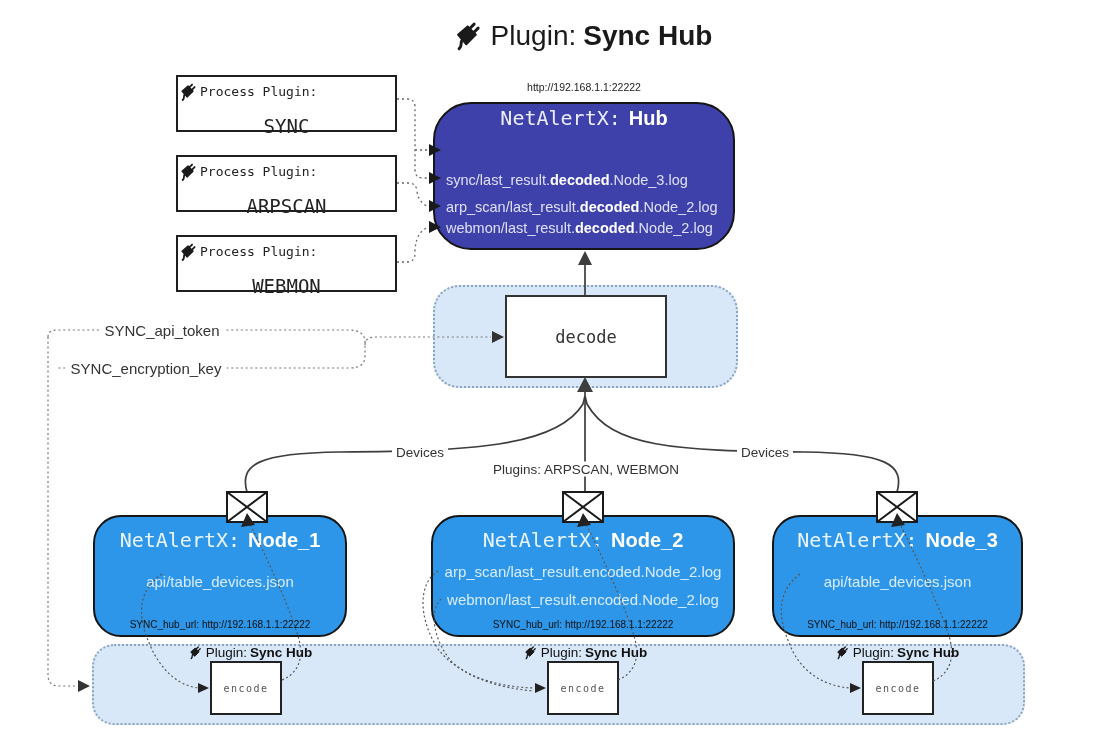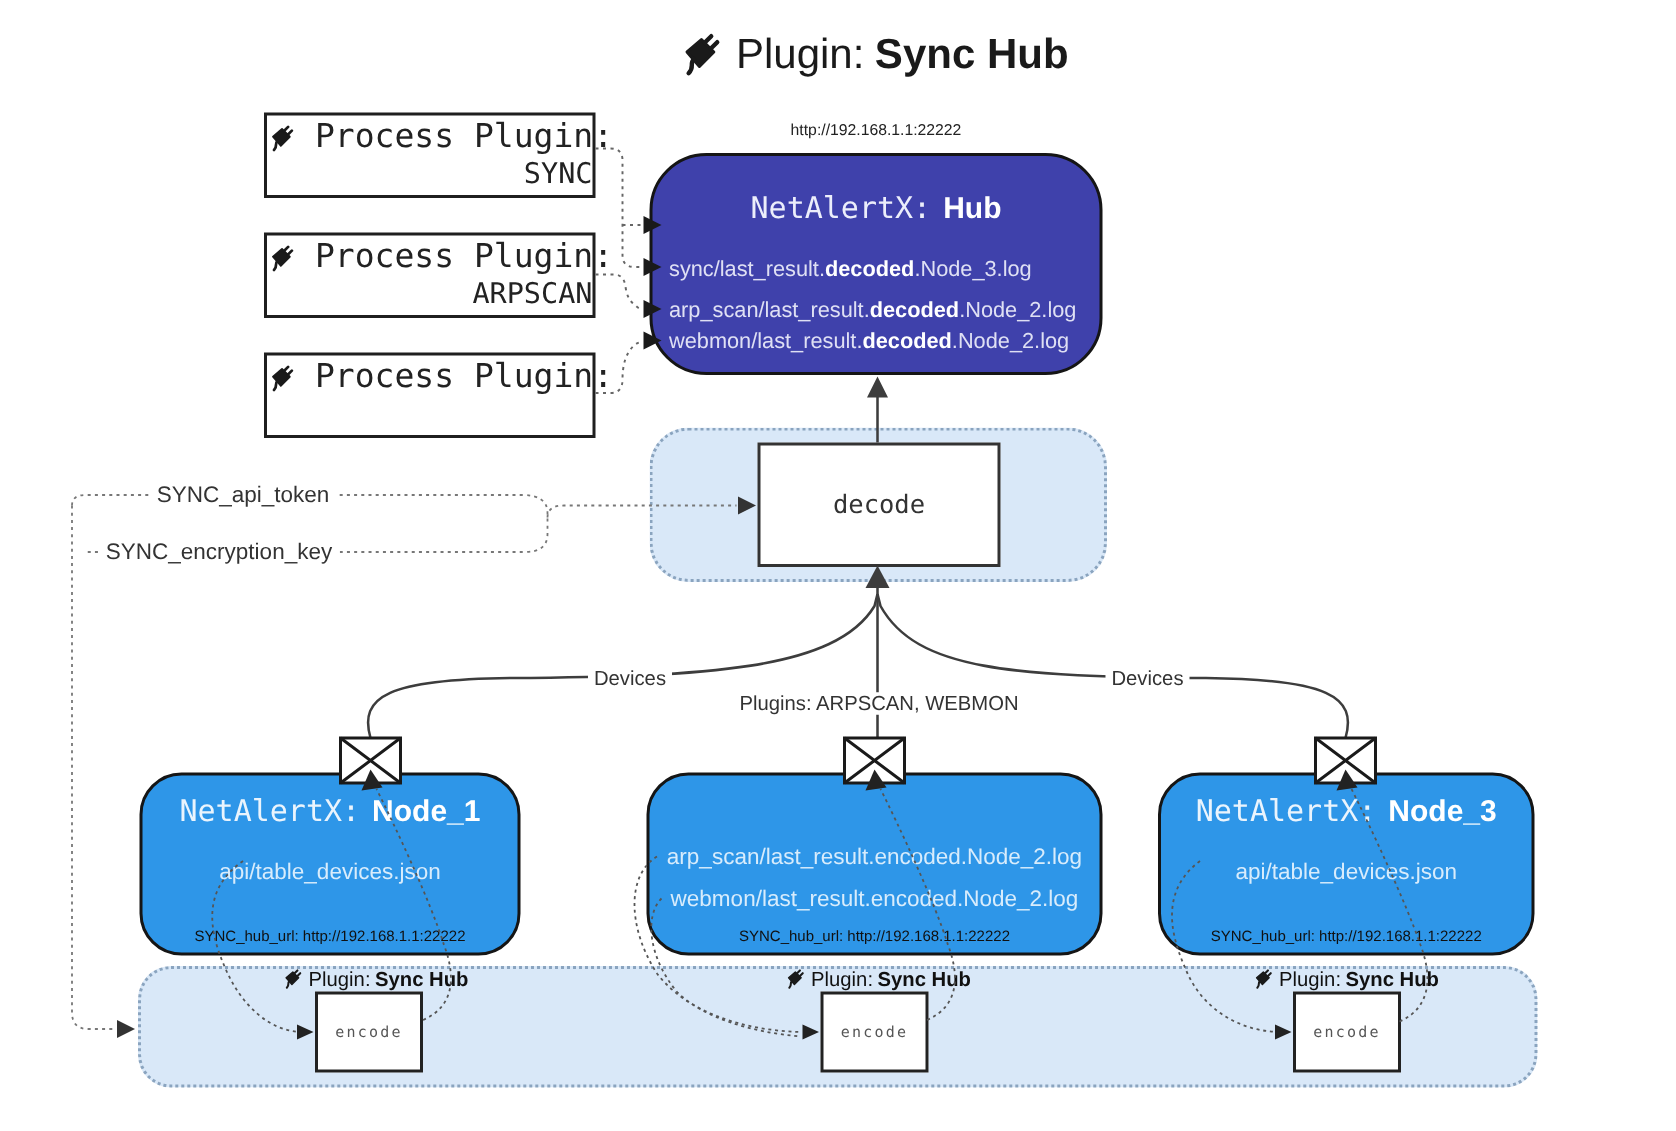--- a/index.html
+++ b/index.html
@@ -15,29 +15,29 @@
   .on-line{z-index:4;}
 
   
   .title-row{left:582px;top:20px;transform:translateX(-50%);display:flex;align-items:center;gap:7px;
              font-size:28px;color:#1a1a1a;white-space:nowrap;z-index:2;}
   .title-row .bold{font-weight:700;}
 
   
   .pbox{left:176px;width:221px;height:57px;background:#fff;border:2px solid #1f1f1f;
         box-sizing:border-box;z-index:2;color:#222;}
-  .pbox .l1{display:flex;align-items:center;justify-content:space-between;gap:12px;margin-top:2px;
-            font-size:22px;line-height:25px;white-space:nowrap;}
-  .pbox .l2{text-align:right;font-size:19px;line-height:25px;}
+  .pbox .l1{display:flex;align-items:center;justify-content:flex-start;gap:2px;margin-top:2px;
+            font-size:13px;line-height:25px;white-space:nowrap;}
+  .pbox .l2{text-align:center;font-size:19px;line-height:25px;margin-top:10px;}
 
   
   .hub-url{left:584px;top:81px;transform:translateX(-50%);font-size:10.5px;color:#222;z-index:2;white-space:nowrap;}
   .hub{left:433px;top:102px;width:302px;height:148px;background:var(--hub-fill,#3f41ab);
        border:2px solid #151515;border-radius:38px;box-sizing:border-box;z-index:2;}
-  .hub-title{position:absolute;left:0;right:0;top:22px;text-align:center;font-size:20px;white-space:nowrap;}
+  .hub-title{position:absolute;left:0;right:0;top:2px;text-align:center;font-size:20px;white-space:nowrap;}
   .hub-title .pre{color:#eceefb;}
   .hub-title .nm{font-weight:700;color:#fff;font-family:"Liberation Sans",sans-serif;margin-left:8px;}
   .hub-log{position:absolute;left:11px;font-size:14.5px;color:#dfe0f4;white-space:nowrap;}
   .hub-log .b{font-weight:700;color:#fff;}
 
   
   .decode-zone{left:433px;top:285px;width:305px;height:103px;border-radius:26px;
                background:var(--zone-fill,#d9e8f8);border:2px dotted var(--zone-border,#8aa4bf);box-sizing:border-box;}
   .decode-box{left:505px;top:295px;width:162px;height:83px;background:#fff;border:2px solid #333;
               box-sizing:border-box;display:flex;align-items:center;justify-content:center;
@@ -178,20 +178,21 @@
       </div>
     <div class="l2">ARPSCAN</div>
   </div>
   <div class="abs pbox mono box-layer" style="top:235px">
     <div class="l1">
         <svg class="plug" width="20" height="20" viewBox="0 0 24 24">
           <use href="#plug"></use>
         </svg>
         <span>Process Plugin:</span>
       </div>
+    <div class="l2">WEBMON</div>
   </div>
 
   <div class="abs hub-url">http://192.168.1.1:22222</div>
   <div class="abs hub box-layer">
     <div class="hub-title mono">
       <span class="pre">NetAlertX:</span><span class="nm">Hub</span>
     </div>
     <div class="hub-log" style="top:68px"><span>sync/last_result.</span><span class="b">decoded</span><span>.Node_3.log</span></div>
     <div class="hub-log" style="top:95px"><span>arp_scan/last_result.</span><span class="b">decoded</span><span>.Node_2.log</span></div>
     <div class="hub-log" style="top:116px"><span>webmon/last_result.</span><span class="b">decoded</span><span>.Node_2.log</span></div>
@@ -209,20 +210,23 @@
   <div class="edge-label on-line" style="left:765px;top:452px">Devices</div>
 
   <div class="abs node box-layer" style="left:93px;width:254px">
     <div class="node-title mono">
       <span class="pre">NetAlertX:</span><span class="nm">Node_1</span>
     </div>
     <div class="node-file" style="top:56px">api/table_devices.json</div>
     <div class="node-url">SYNC_hub_url: http://192.168.1.1:22222</div>
   </div>
   <div class="abs node box-layer" style="left:431px;width:304px">
+    <div class="node-title mono">
+      <span class="pre">NetAlertX:</span><span class="nm">Node_2</span>
+    </div>
     <div class="node-file" style="top:46px">arp_scan/last_result.encoded.Node_2.log</div>
     <div class="node-file" style="top:74px">webmon/last_result.encoded.Node_2.log</div>
     <div class="node-url">SYNC_hub_url: http://192.168.1.1:22222</div>
   </div>
   <div class="abs node box-layer" style="left:772px;width:251px">
     <div class="node-title mono">
       <span class="pre">NetAlertX:</span><span class="nm">Node_3</span>
     </div>
     <div class="node-file" style="top:56px">api/table_devices.json</div>
     <div class="node-url">SYNC_hub_url: http://192.168.1.1:22222</div>

